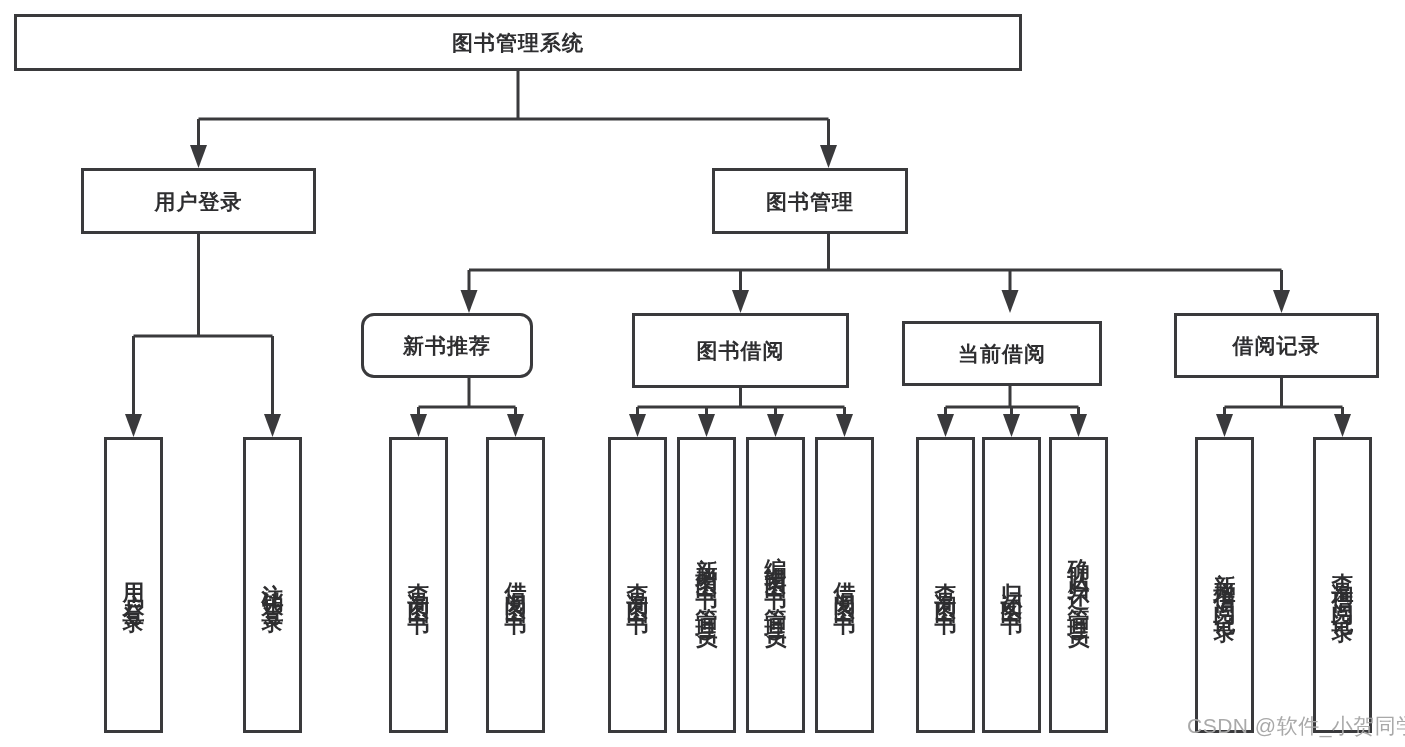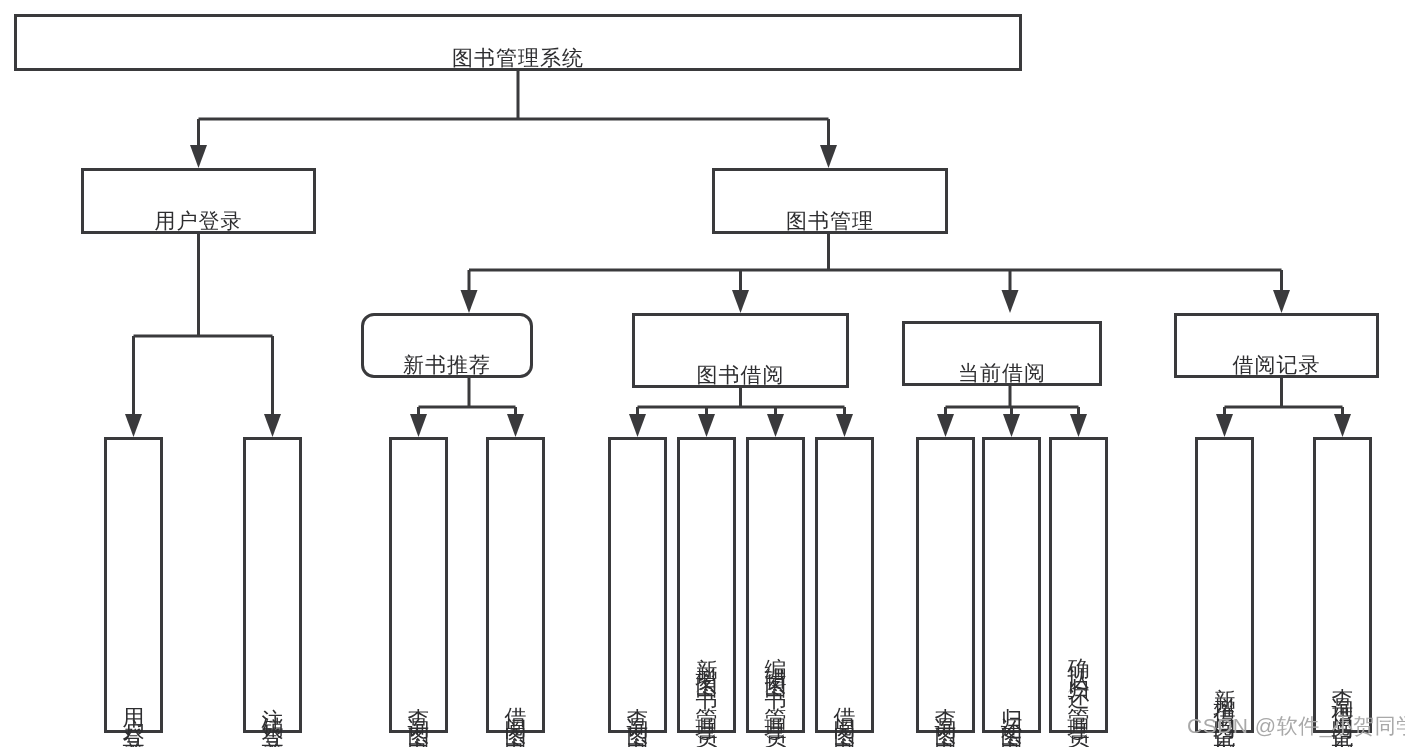--- a/index.html
+++ b/index.html
@@ -19,22 +19,23 @@
   .stage{
     position:relative;width:1405px;height:747px;background:var(--page-bg);
   }
   svg.connectors{position:absolute;left:0;top:0;z-index:1;}
   .cline{stroke:var(--line-color);stroke-width:3;fill:none;}
   .arrowhead{fill:var(--line-color);stroke:none;}
   .node{
     position:absolute;box-sizing:border-box;z-index:2;
     border:3px solid var(--line-color);
     background:var(--node-bg);
-    display:flex;align-items:flex-end;justify-content:center;
+    display:flex;align-items:center;justify-content:center;
     color:var(--text-color);
+    font-weight:bold;
   }
   .hlabel{
     font-size:21px;letter-spacing:1px;white-space:nowrap;line-height:1;
   }
   .leaf .vlabel{
     writing-mode:vertical-rl;text-orientation:mixed;
     font-size:22px;letter-spacing:10px;line-height:1;white-space:nowrap;
   }
   .watermark{
     position:absolute;left:1187px;top:712px;z-index:5;
@@ -83,21 +84,21 @@
     <path class="arrowhead" d="M1334 414 L1351 414 L1342.5 437 Z"></path>
   </svg>
 
   <div class="node" style="left:14px;top:14px;width:1008px;height:57px;">
     <span class="hlabel">图书管理系统</span>
   </div>
 
   <div class="node" style="left:81px;top:168px;width:235px;height:66px;">
     <span class="hlabel">用户登录</span>
   </div>
-  <div class="node" style="left:712px;top:168px;width:236px;height:66px;">
+  <div class="node" style="left:712px;top:168px;width:196px;height:66px;">
     <span class="hlabel">图书管理</span>
   </div>
 
   <div class="node" style="left:361px;top:313px;width:172px;height:65px;border-radius:13px;">
     <span class="hlabel">新书推荐</span>
   </div>
   <div class="node" style="left:632px;top:313px;width:217px;height:75px;">
     <span class="hlabel">图书借阅</span>
   </div>
   <div class="node" style="left:902px;top:321px;width:200px;height:65px;">

